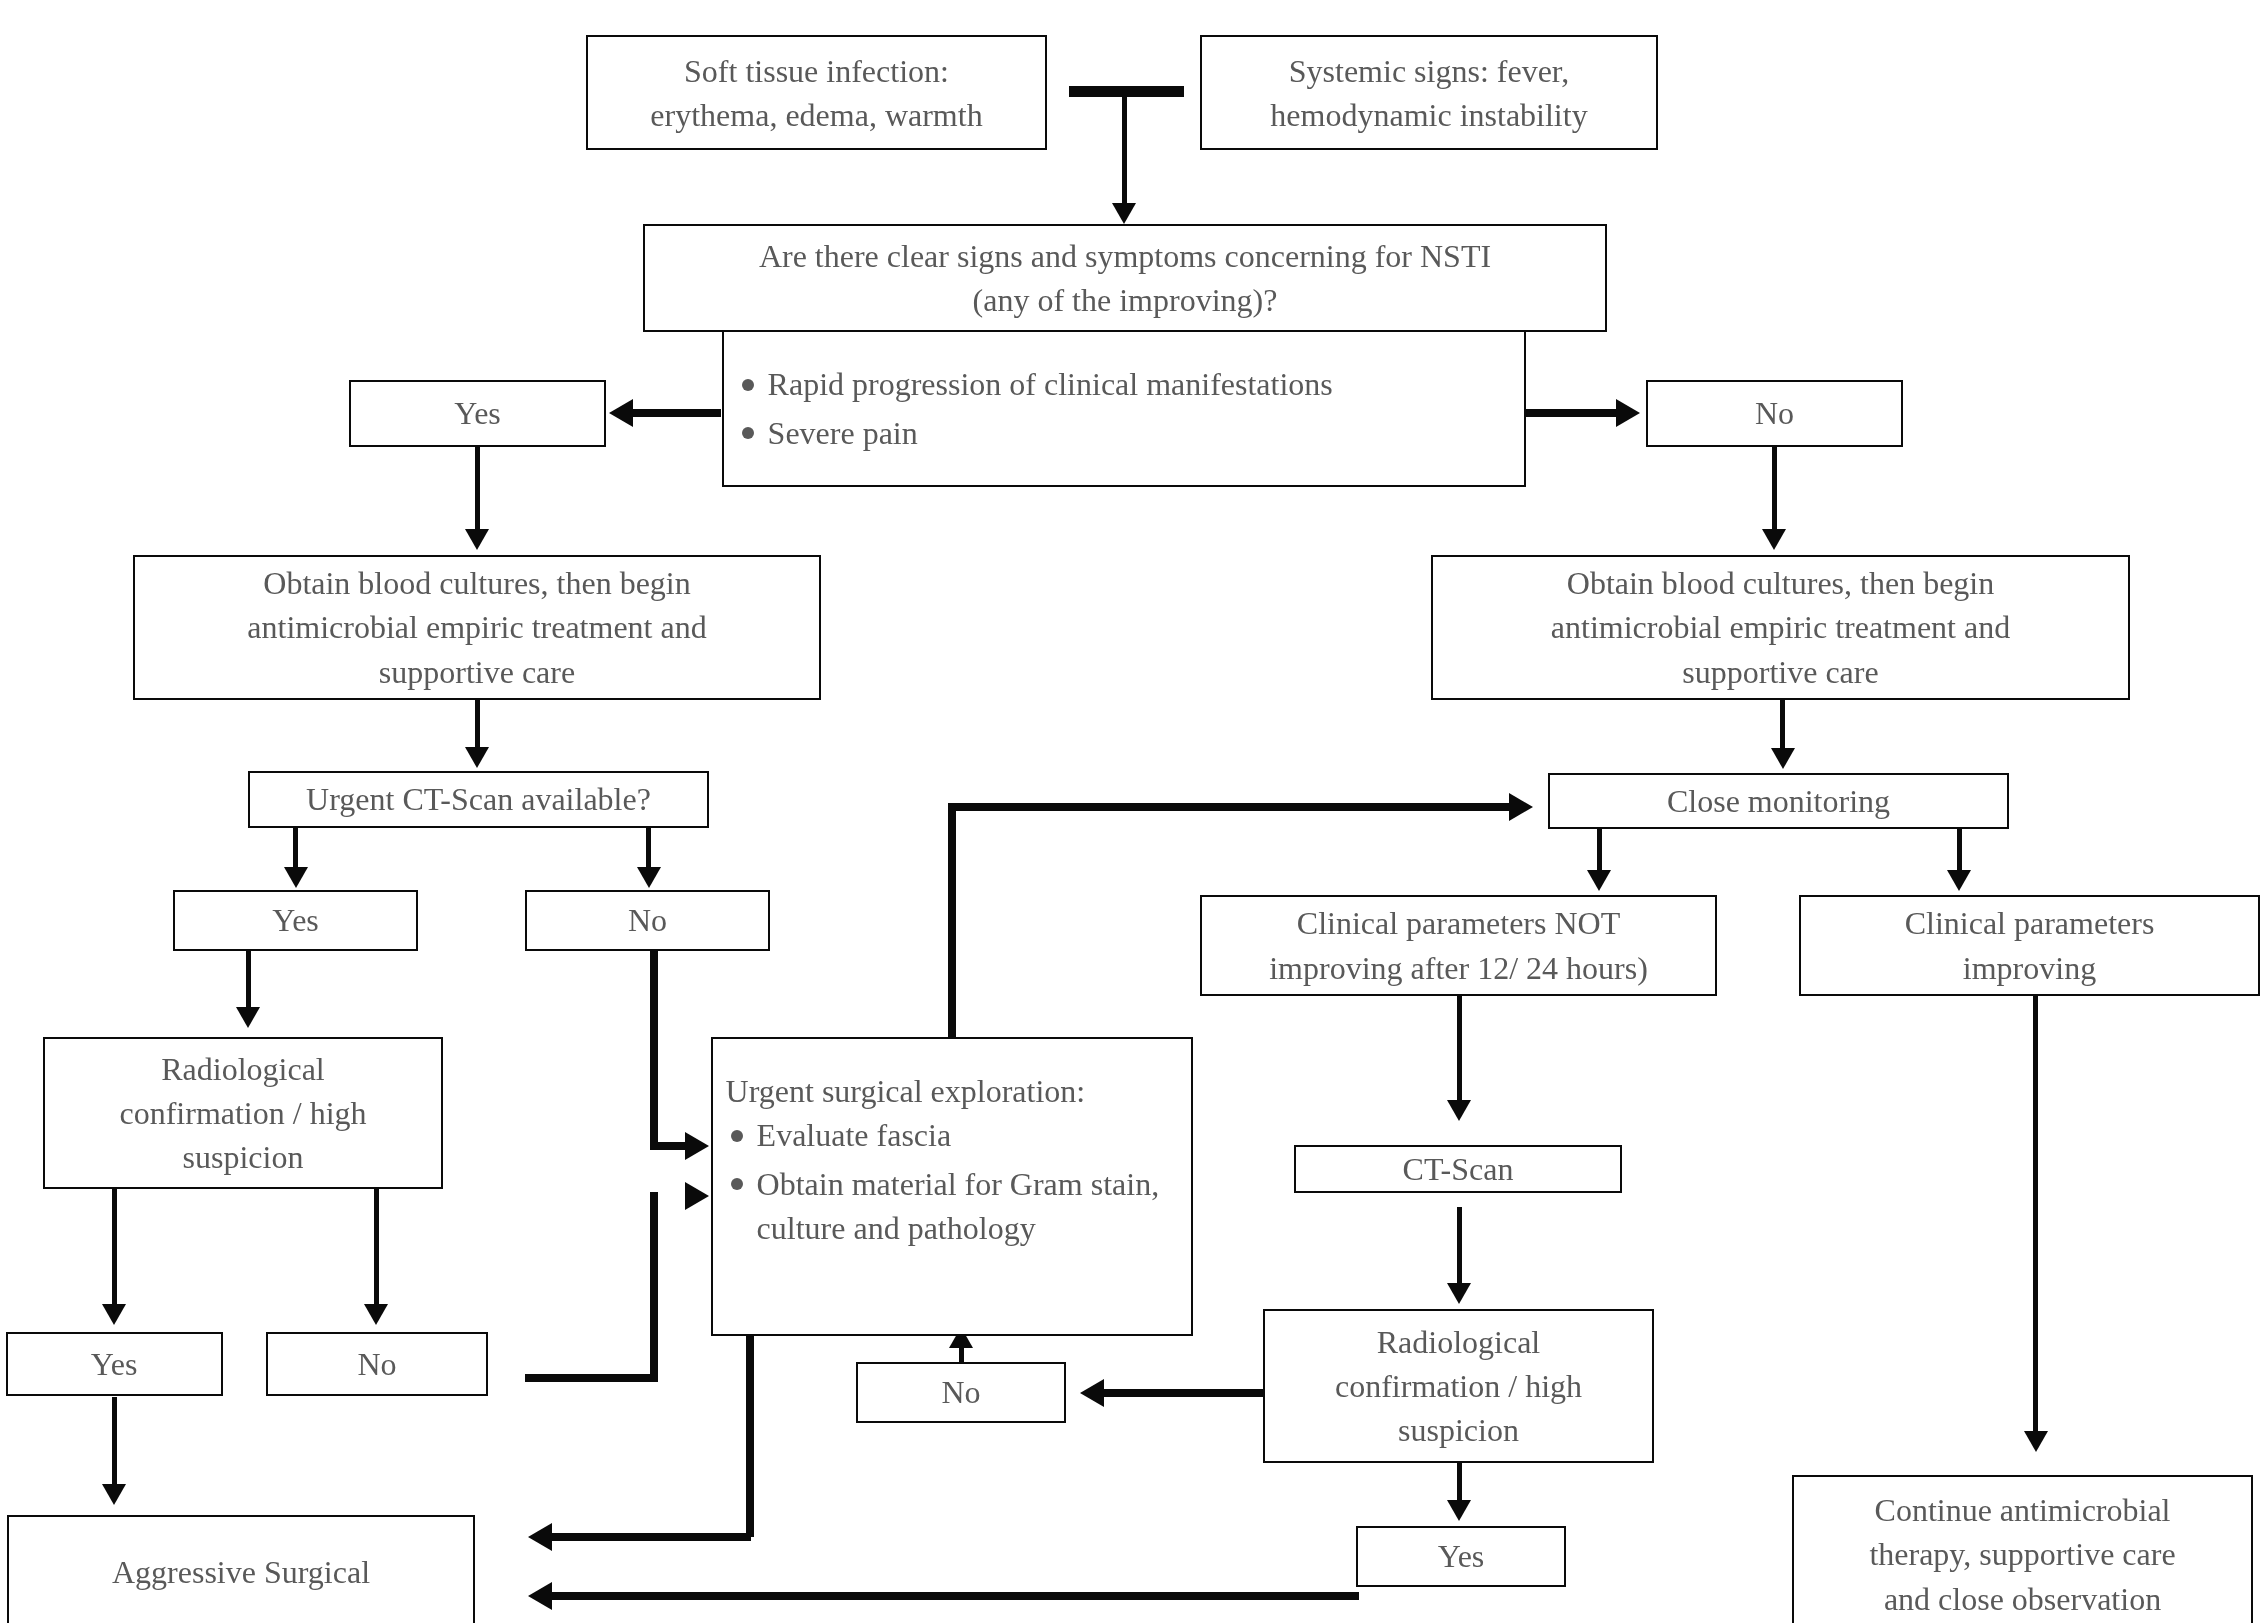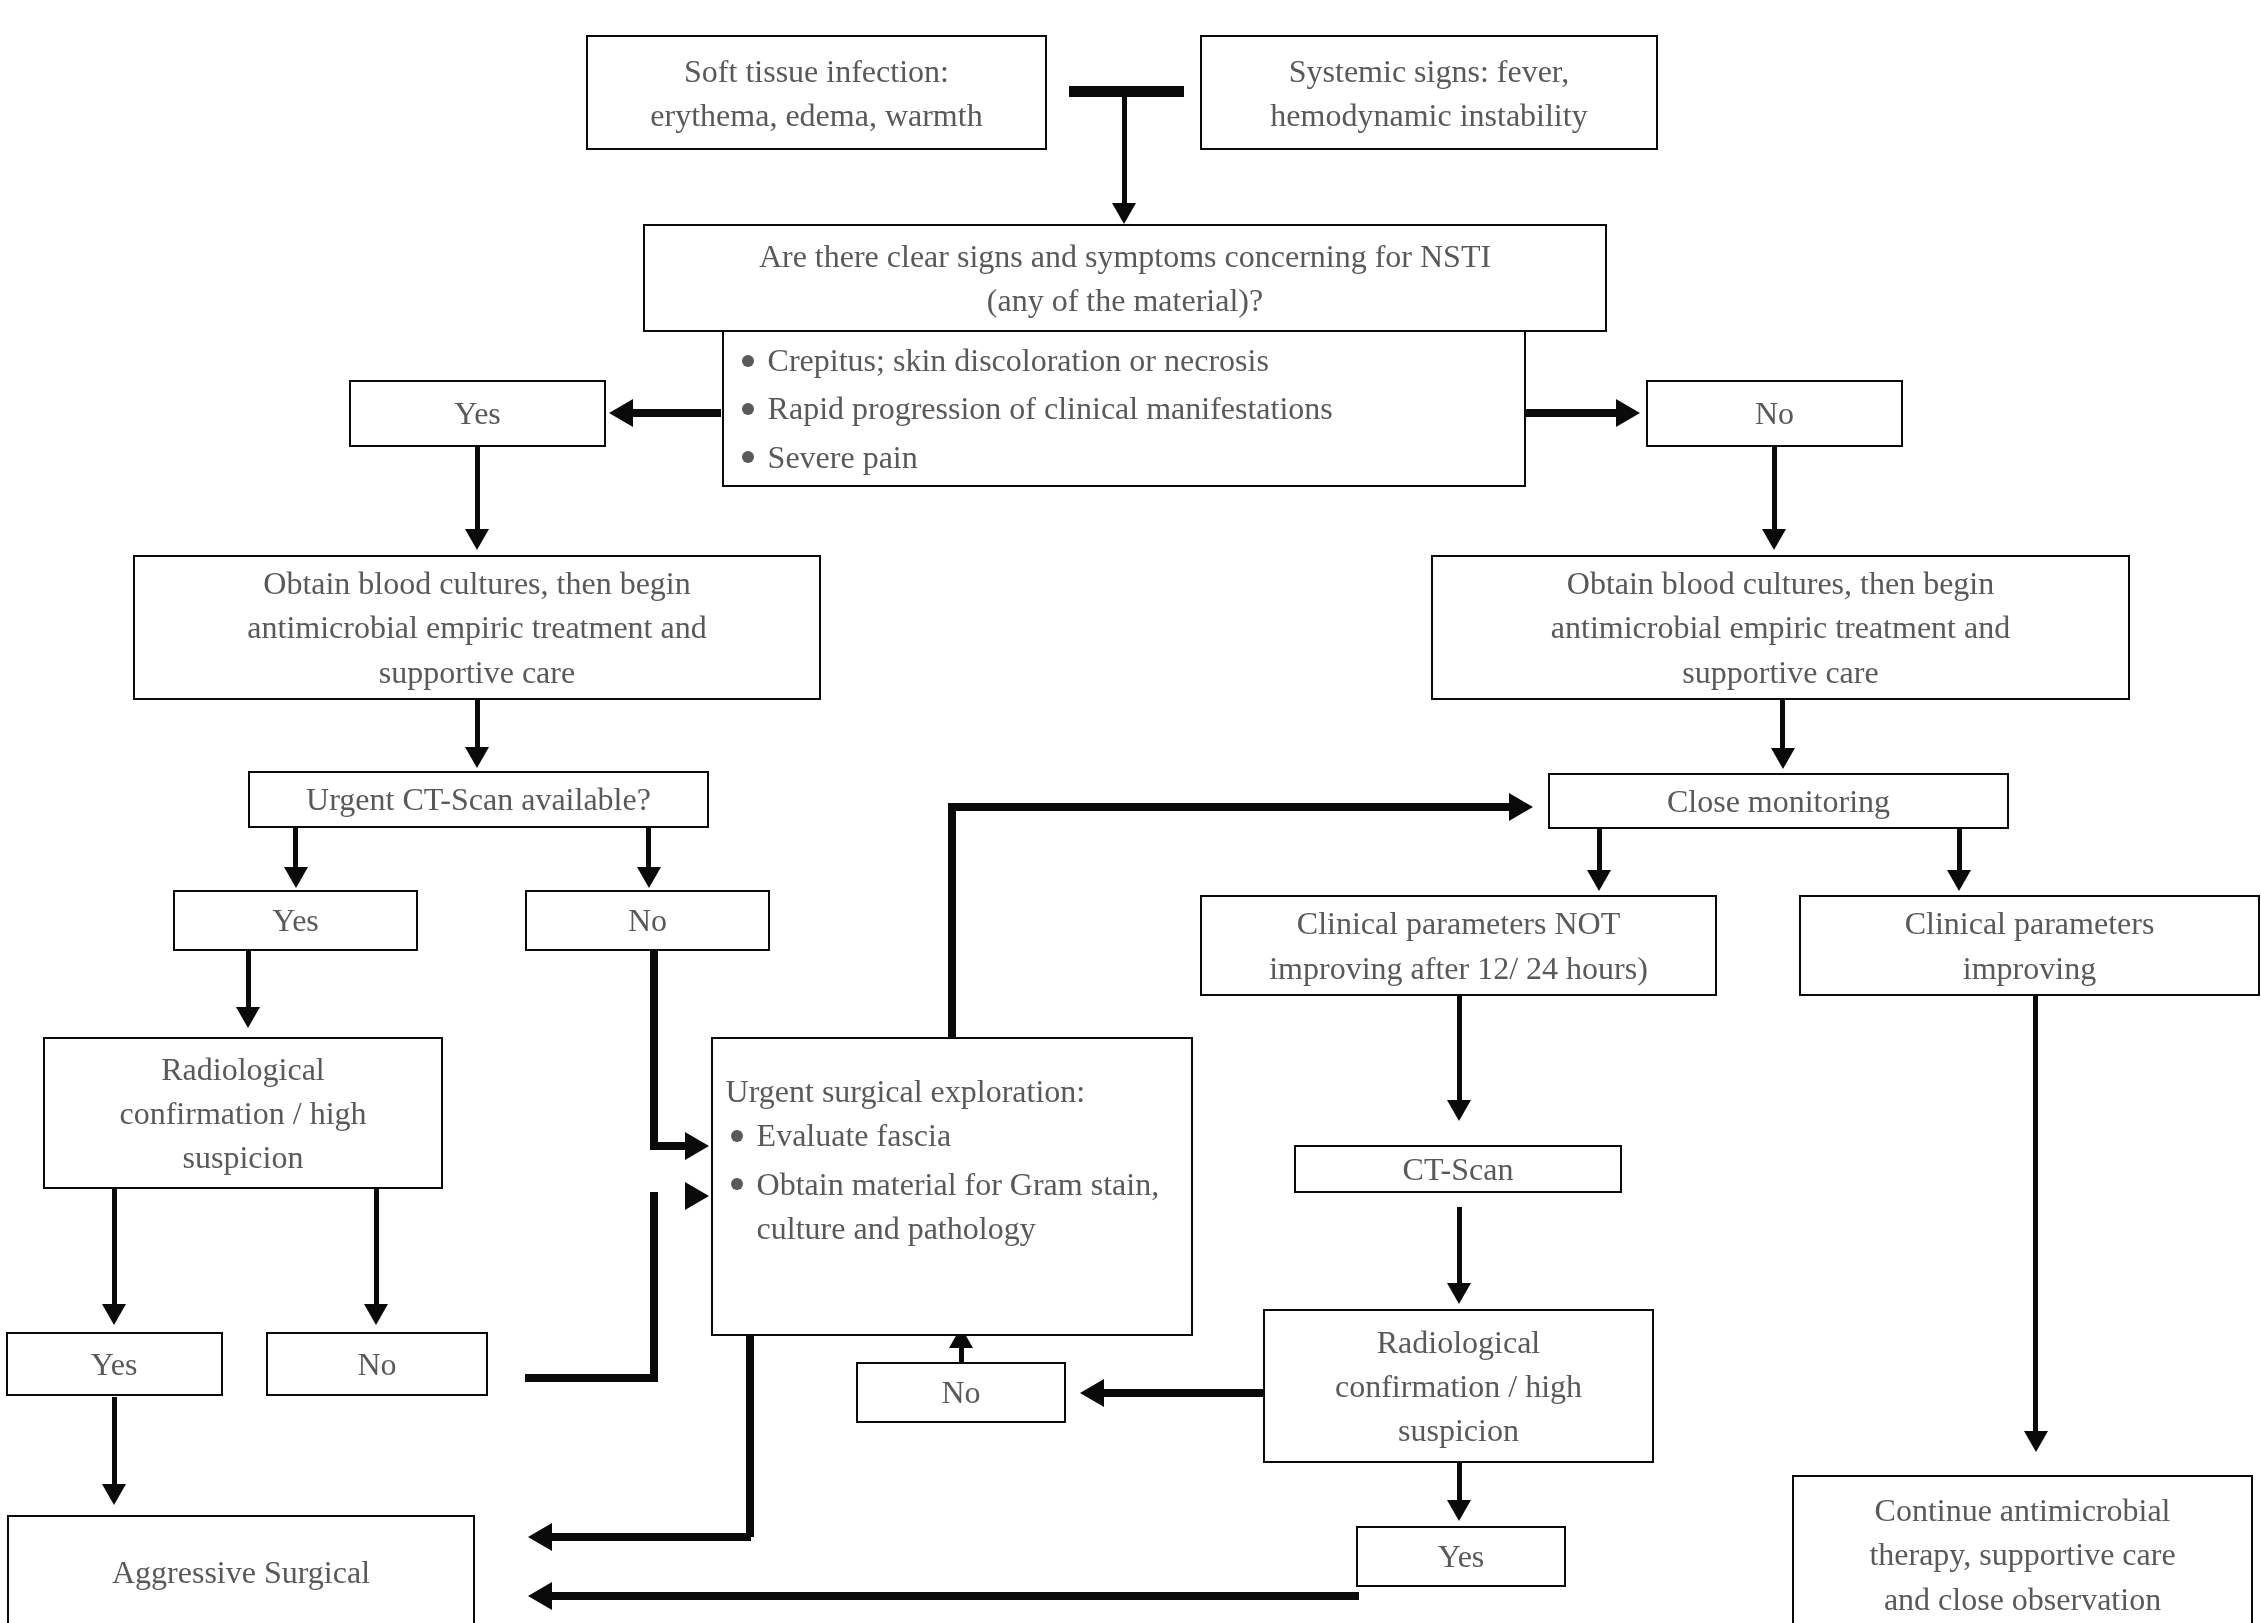--- a/index.html
+++ b/index.html
@@ -119,26 +119,25 @@
     <span class="ln">Systemic signs: fever,</span>
     <span class="ln">hemodynamic instability</span>
   </div>
 
   <div class="tbar" style="left:1069px; top:66px; width:115px; height:11.2px;"></div>
   <div class="seg v" style="left:1122px; top:70px; height:119px;"></div>
   <div class="arrow down" style="left:1112px; top:183px;"></div>
 
   <div class="node" style="left:643px; top:204px; width:964px; height:108px; justify-content:center;">
     <span class="ln">Are there clear signs and symptoms concerning for NSTI</span>
-    <span class="ln">(any of the material)?</span>
+    <span class="ln">(any of the improving)?</span>
   </div>
 
   <div class="node left-align" style="left:722px; top:310px; width:804px; height:157px; justify-content:center;">
     <ul class="bullets">
-      <li>Crepitus; skin discoloration or necrosis</li>
       <li>Rapid progression of clinical manifestations</li>
       <li>Severe pain</li>
     </ul>
   </div>
 
   <div class="node" style="left:349px; top:360px; width:257px; height:67px;">
     <span class="ln">Yes</span>
   </div>
 
   <div class="node" style="left:1646px; top:360px; width:257px; height:67px;">

